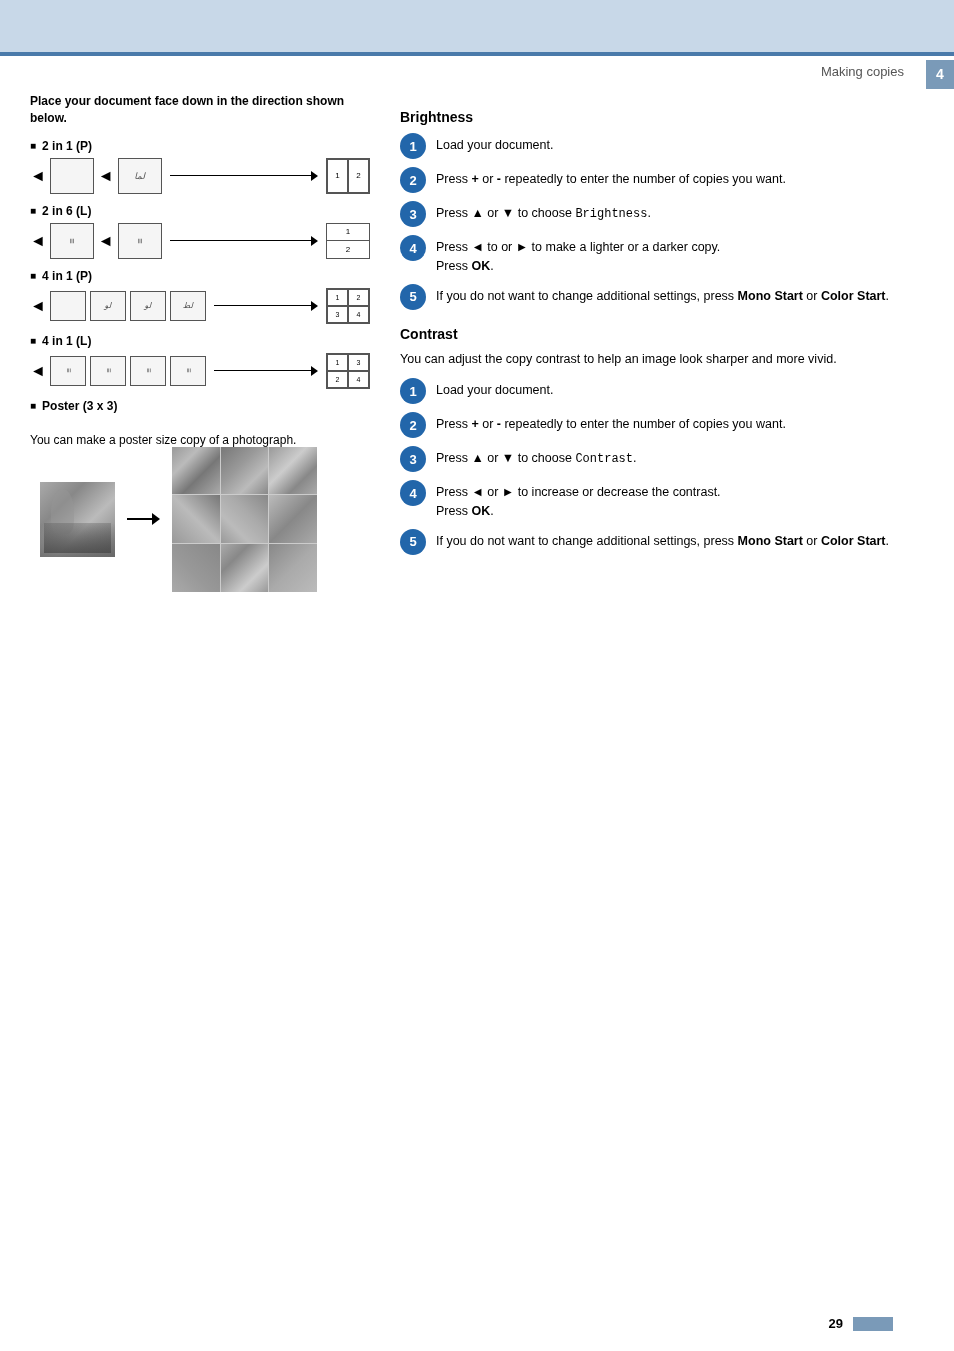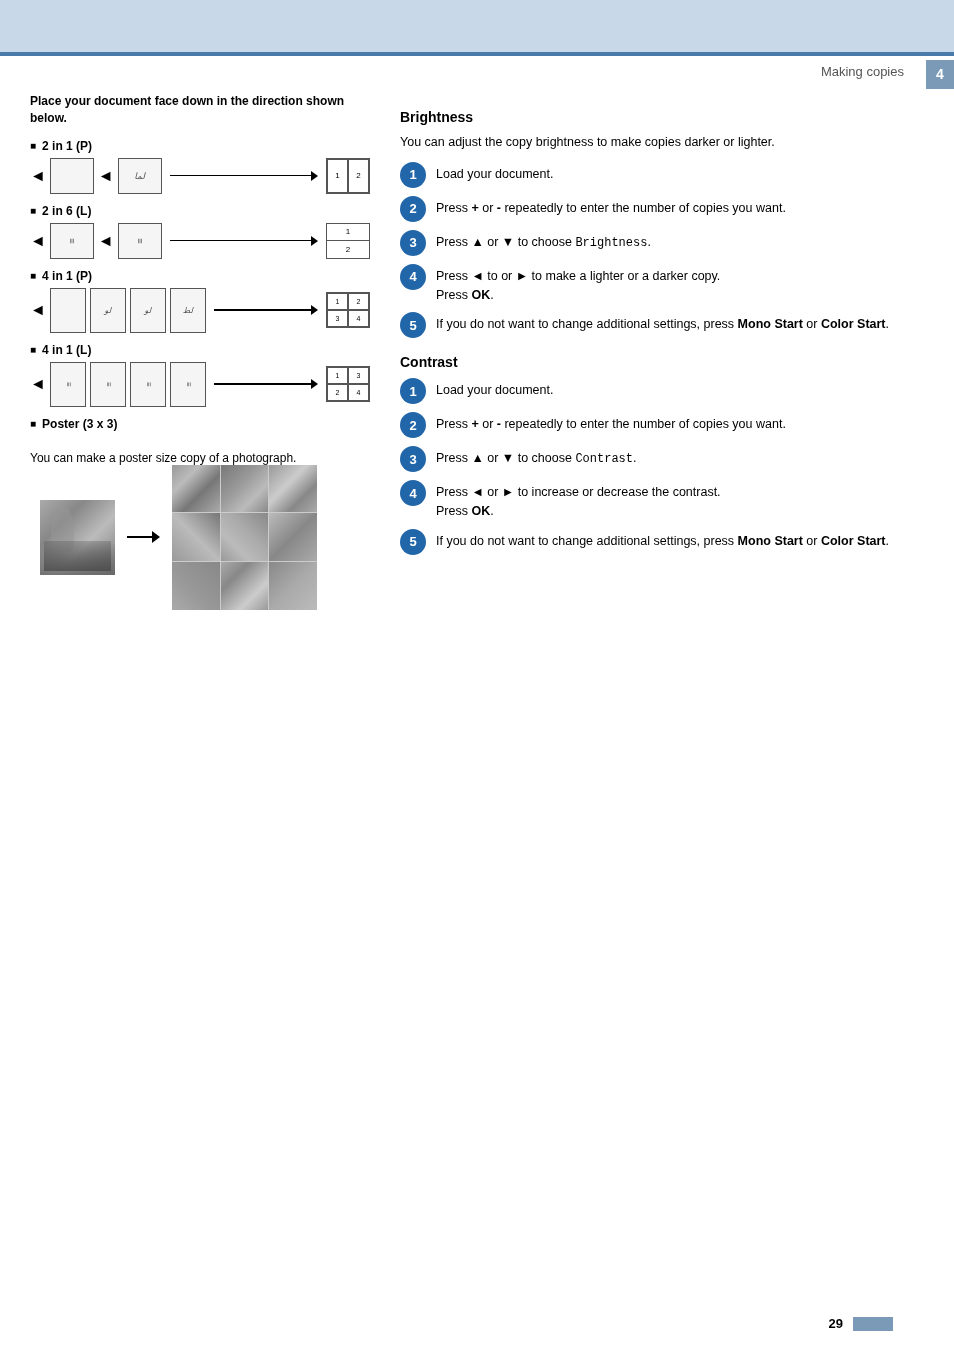--- a/index.html
+++ b/index.html
@@ -112,21 +112,21 @@
       align-items: center;
       justify-content: center;
       font-size: 10px;
       background: #f5f5f5;
       position: relative;
     }
 
     .doc-box-small {
       border: 1px solid #555;
       width: 36px;
-      height: 45px;
+      height: 30px;
       display: flex;
       align-items: center;
       justify-content: center;
       font-size: 8px;
       background: #f5f5f5;
     }
 
     .result-grid {
       display: grid;
       grid-template-columns: 1fr 1fr;
@@ -508,21 +508,20 @@
           <div class="photo-bw-8"></div>
           <div class="photo-bw-9"></div>
         </div>
       </div>
     </div>
   </div>
 
   <div class="right-col">
 
     <h2 class="subsection-title">Brightness</h2>
-    <p class="section-intro">You can adjust the copy brightness to make copies darker or lighter.</p>
 
     <ul class="steps-list">
       <li class="step-item">
         <div class="step-number step-num-blue">1</div>
         <span class="step-text">Load your document.</span>
       </li>
       <li class="step-item">
         <div class="step-number step-num-blue">2</div>
         <span class="step-text">Press <strong>+</strong> or <strong>-</strong> repeatedly to enter the number of copies you want.</span>
       </li>
@@ -534,20 +533,21 @@
         <div class="step-number step-num-blue">4</div>
         <span class="step-text">Press ◄ to or ► to make a lighter or a darker copy.<br>Press <strong>OK</strong>.</span>
       </li>
       <li class="step-item">
         <div class="step-number step-num-blue">5</div>
         <span class="step-text">If you do not want to change additional settings, press <strong>Mono Start</strong> or <strong>Color Start</strong>.</span>
       </li>
     </ul>
 
     <h2 class="subsection-title">Contrast</h2>
+    <p class="section-intro">You can adjust the copy contrast to help an image look sharper and more vivid.</p>
 
     <ul class="steps-list">
       <li class="step-item">
         <div class="step-number step-num-blue">1</div>
         <span class="step-text">Load your document.</span>
       </li>
       <li class="step-item">
         <div class="step-number step-num-blue">2</div>
         <span class="step-text">Press <strong>+</strong> or <strong>-</strong> repeatedly to enter the number of copies you want.</span>
       </li>

